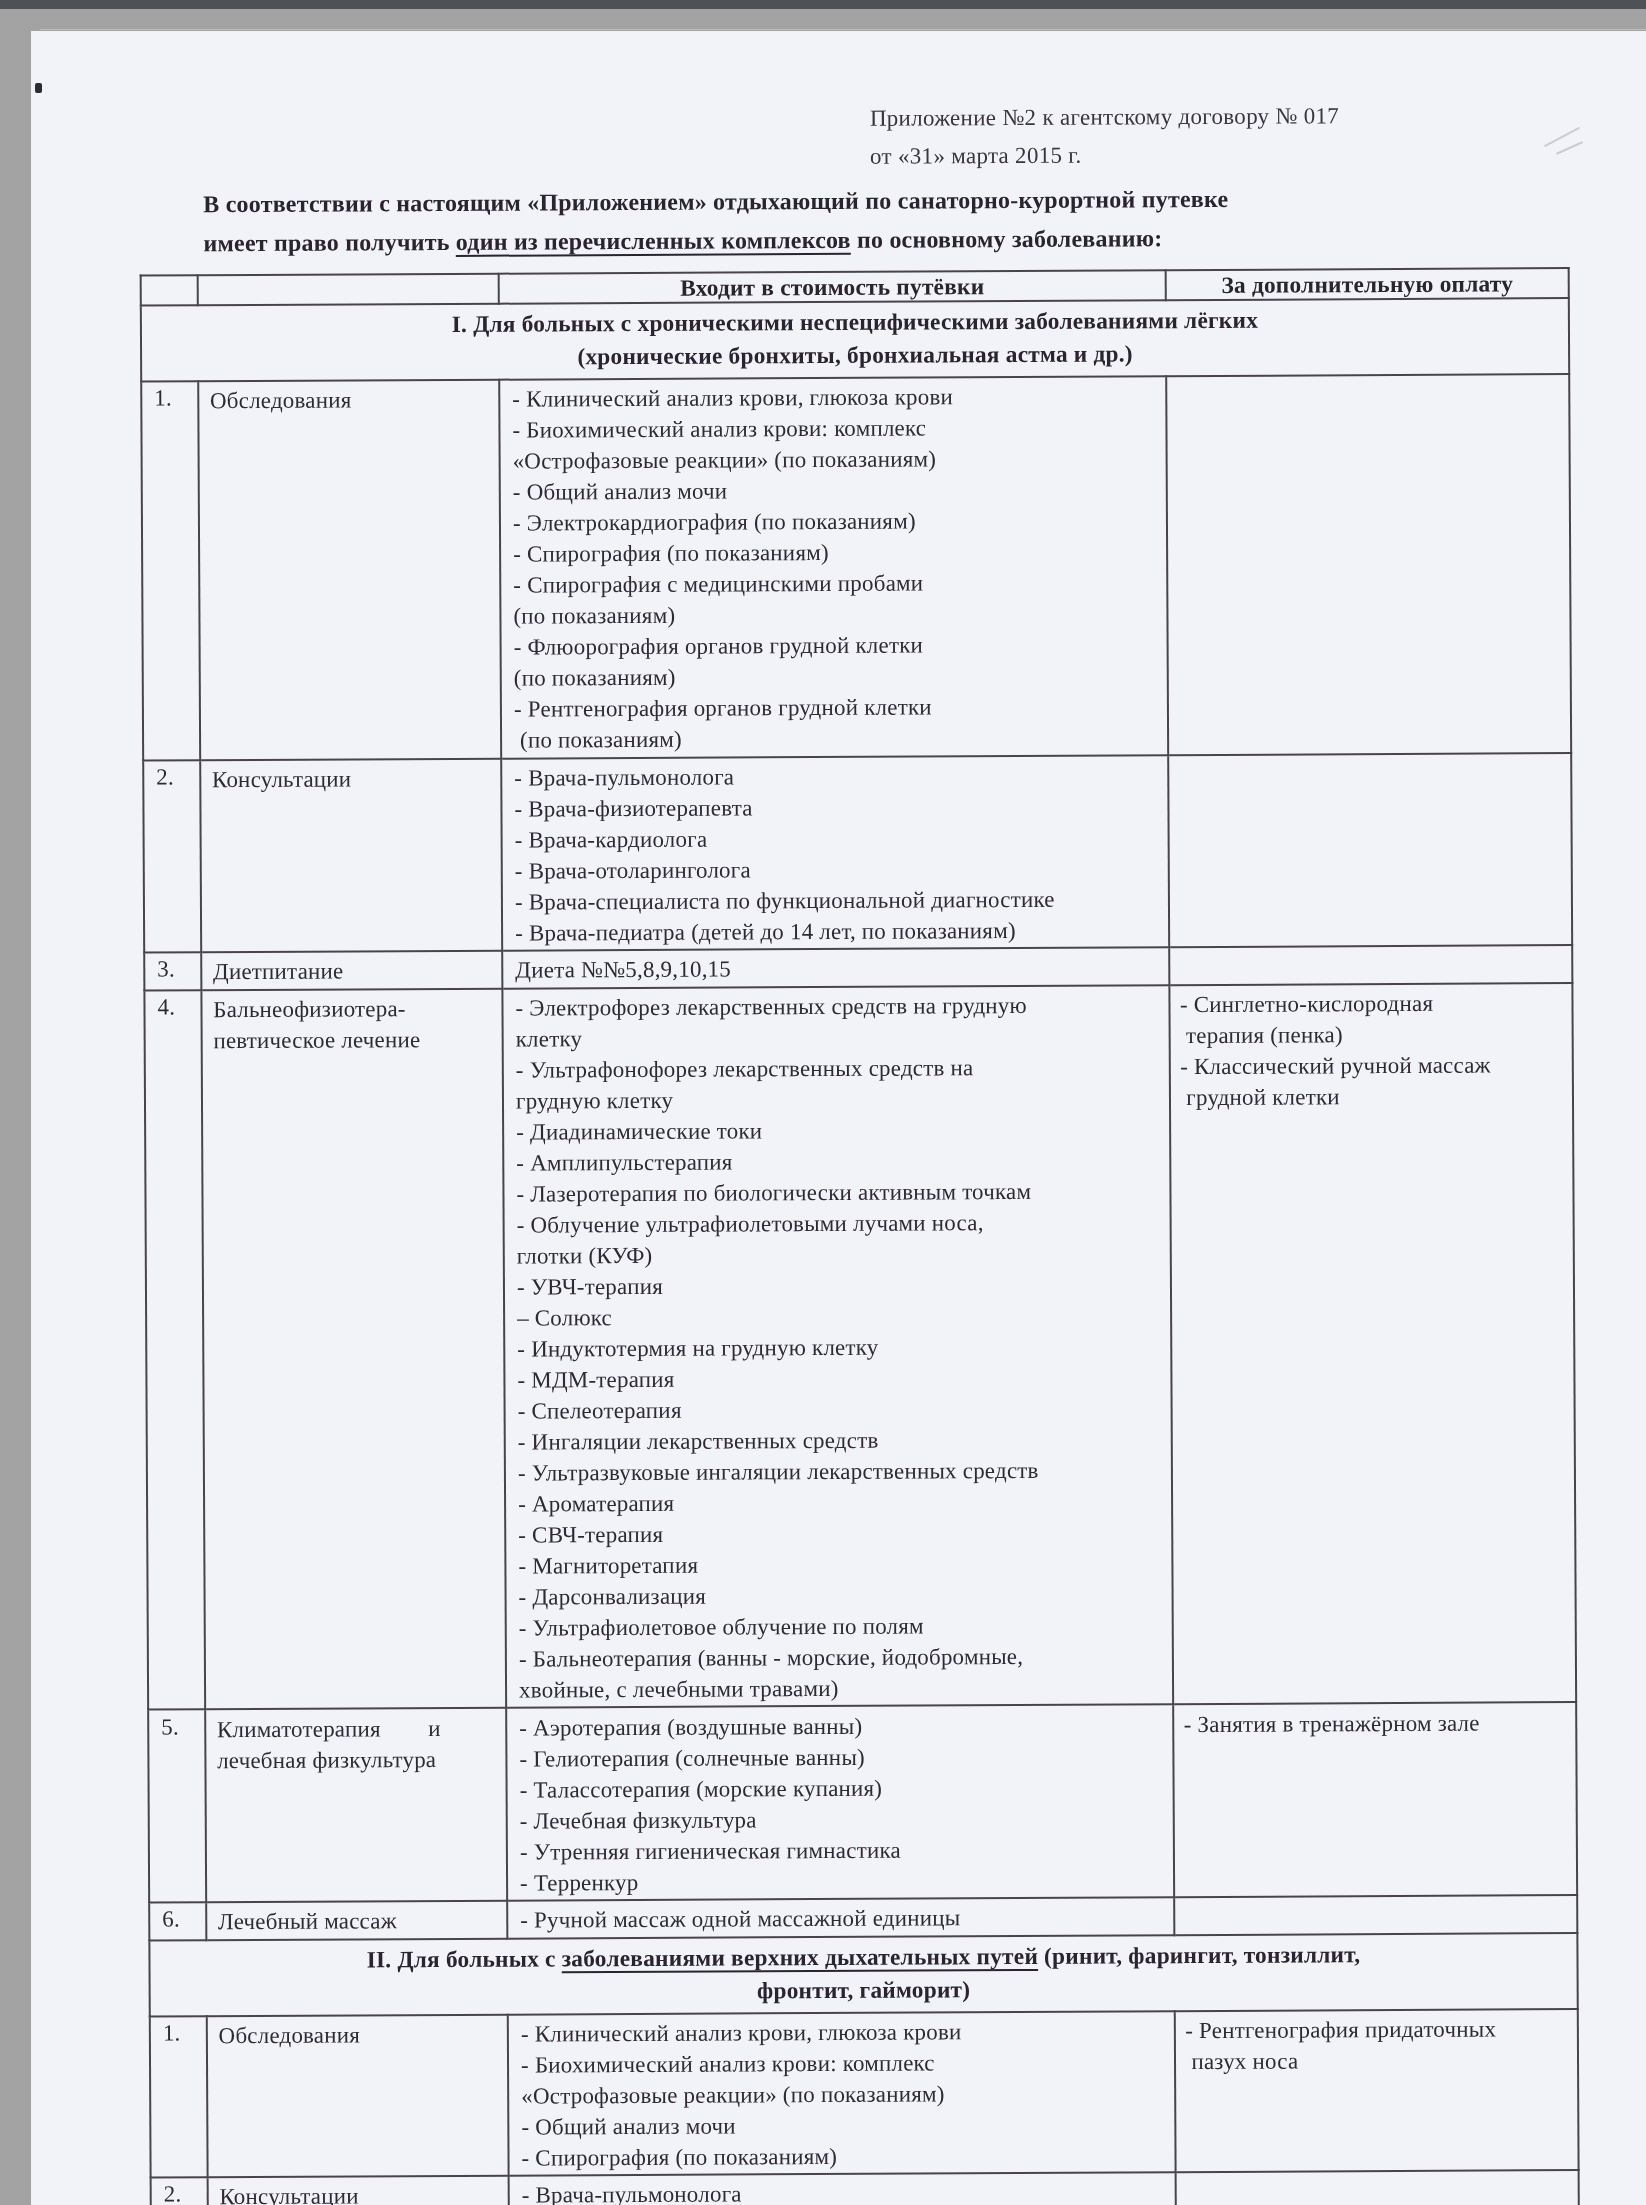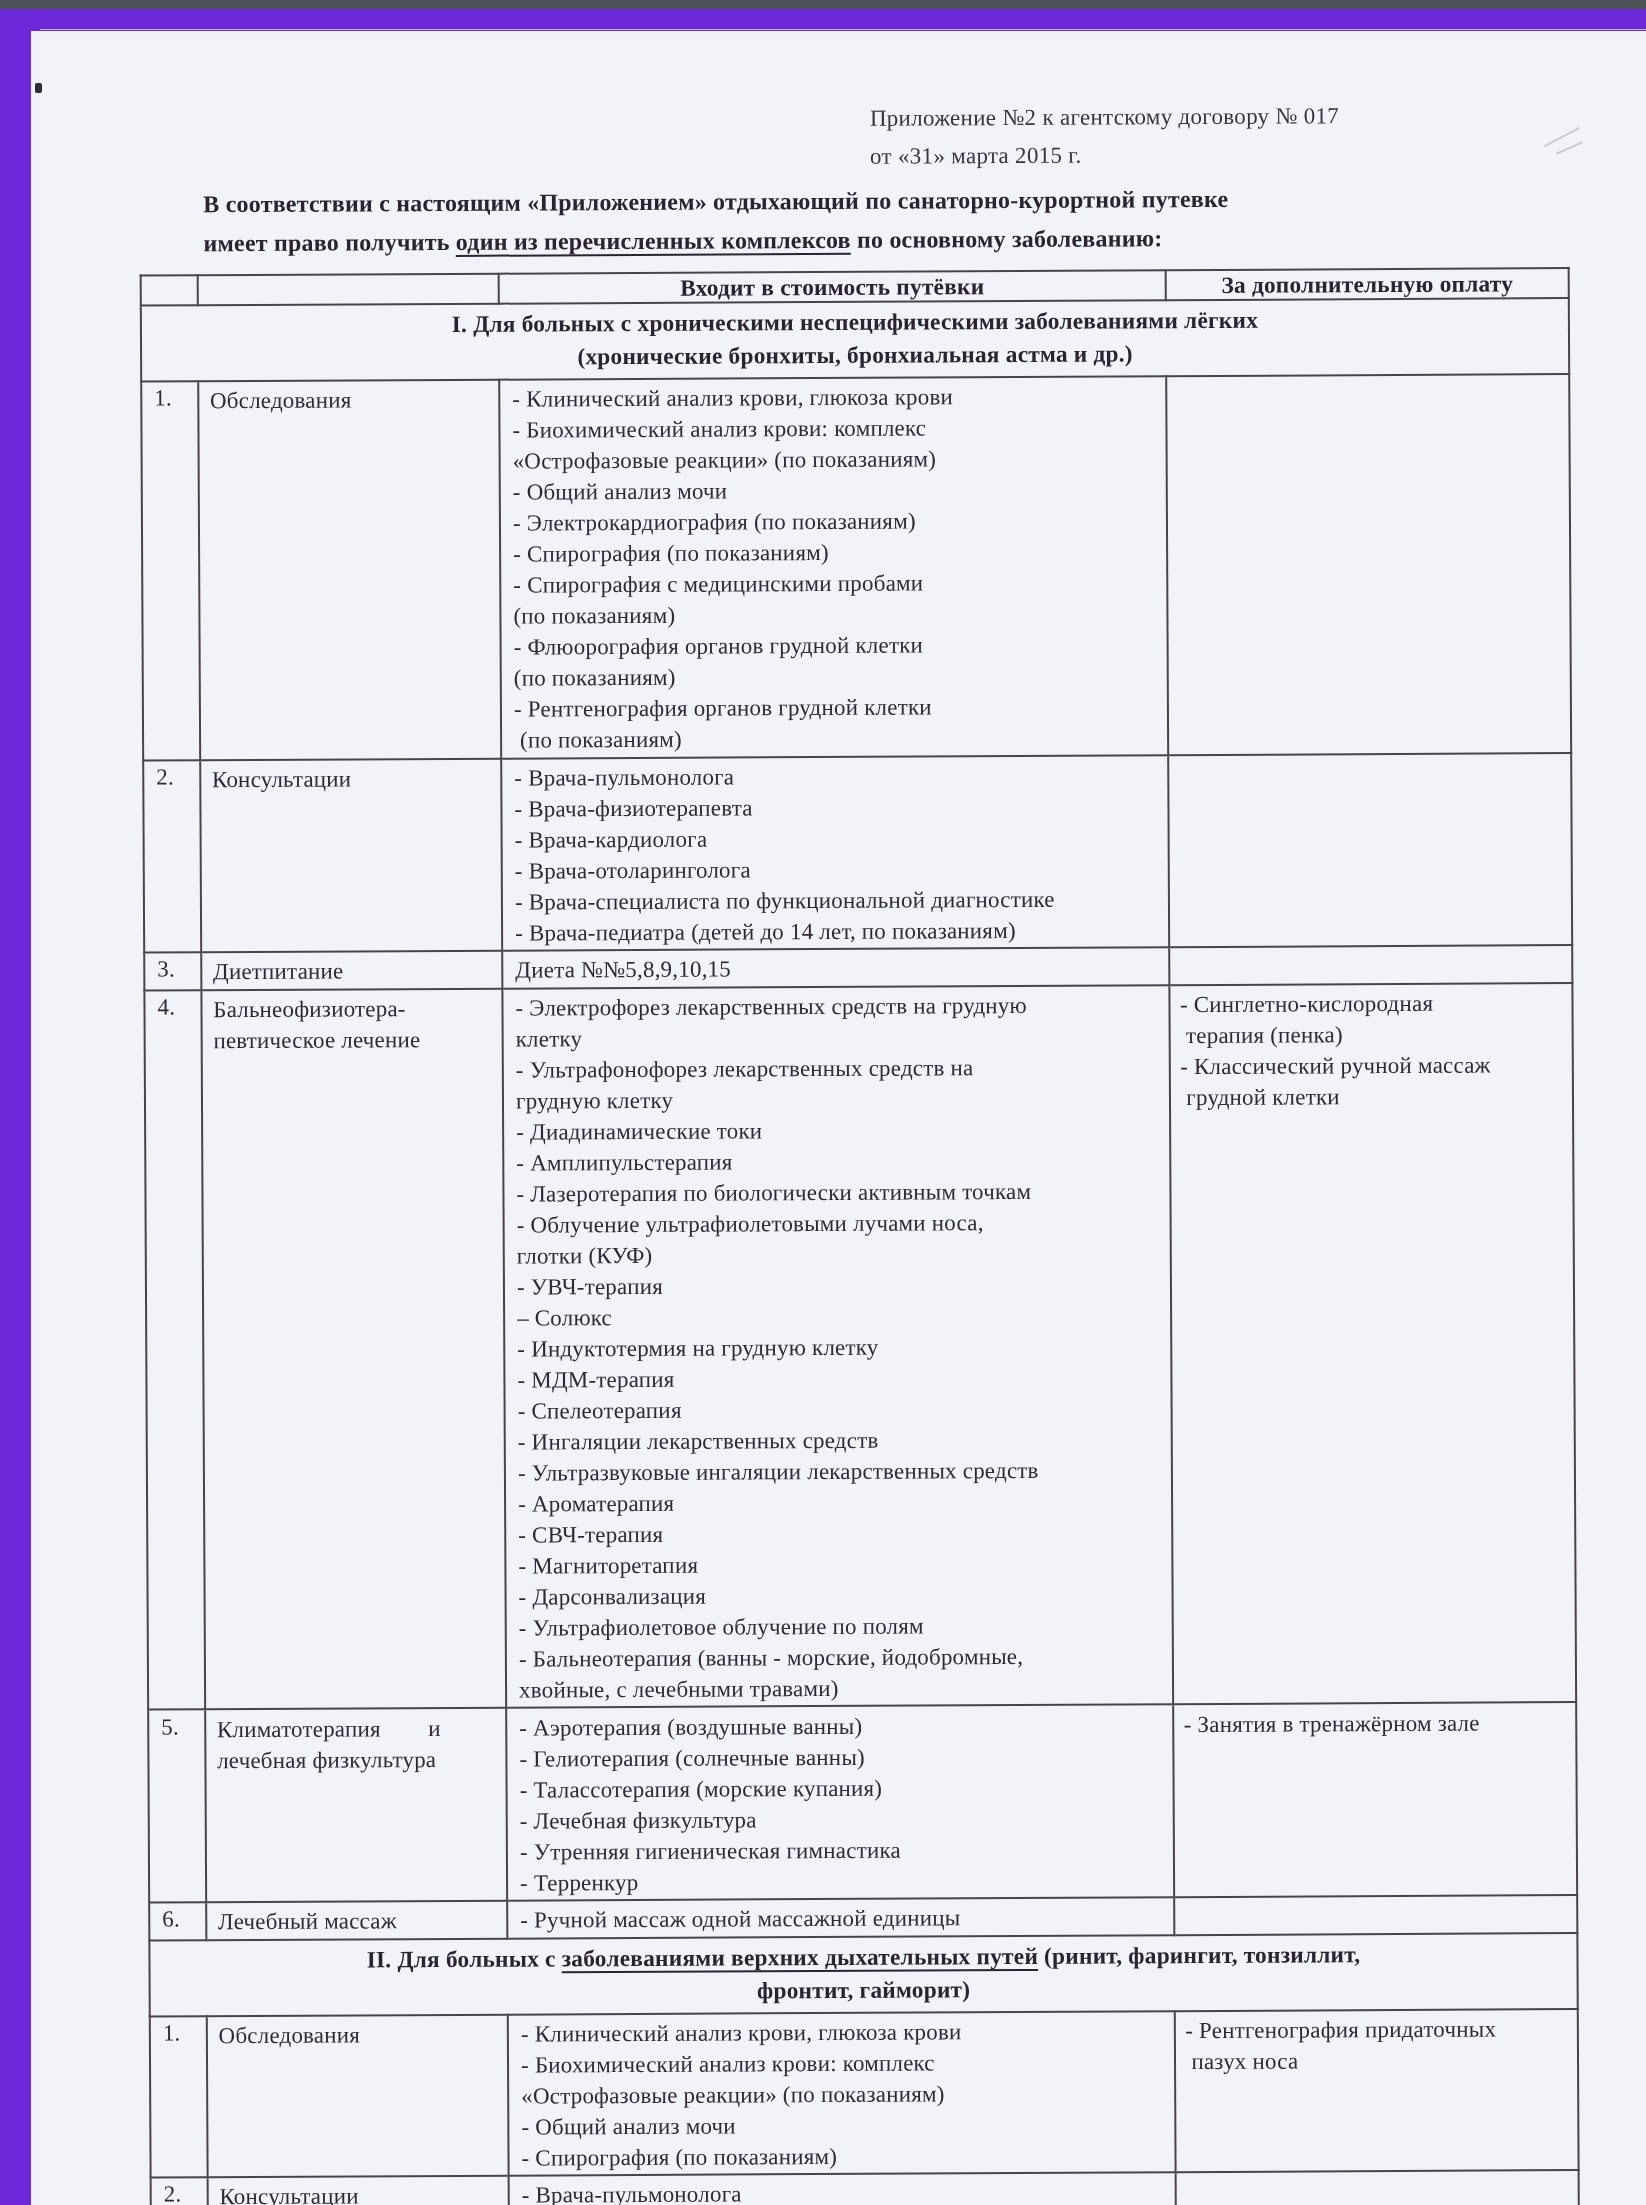--- a/index.html
+++ b/index.html
@@ -5,21 +5,21 @@
   html,body{margin:0;padding:0;}
   body{
     width:1647px;height:2205px;overflow:hidden;position:relative;
     background:#dfe1e2;
     font-family:"Liberation Serif","DejaVu Serif",serif;
     color:#2f2936;
   }
   .top-strip{position:absolute;top:0;left:0;width:1647px;height:9.4px;background:#4e5256;}
   .page{
     position:absolute;top:9.4px;left:0;width:1647px;height:2196px;
-    background:#6d28d9;
+    background:#a3a3a3;
   }
   .page-edge-line{position:absolute;top:20px;left:40px;width:1607px;height:0;border-top:1.3px solid #bcbfba;}
   .page-inner{
     position:absolute;top:21.4px;left:31px;width:1616px;height:2175px;
     background:#f2f3f8;overflow:hidden;
   }
   .speck{position:absolute;left:4px;top:52px;width:6.7px;height:10.7px;background:#2c2c30;border-radius:2px;}
   .pencil-mark{position:absolute;left:1504px;top:100px;width:60px;height:27px;opacity:.45;}
   .pencil-mark i{position:absolute;display:block;background:#9b9da0;height:2px;border-radius:1.3px;}
   .pencil-mark i:nth-child(1){width:40px;left:6.7px;top:5.3px;transform:rotate(-28deg);}

